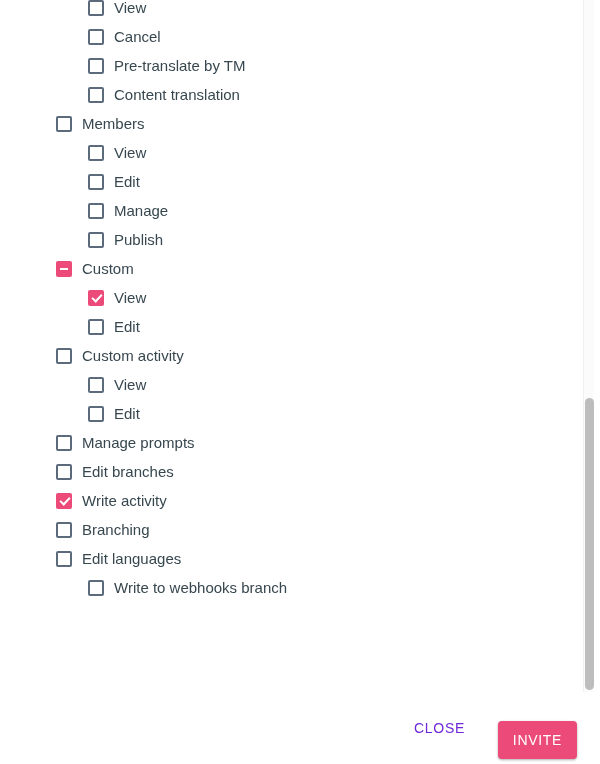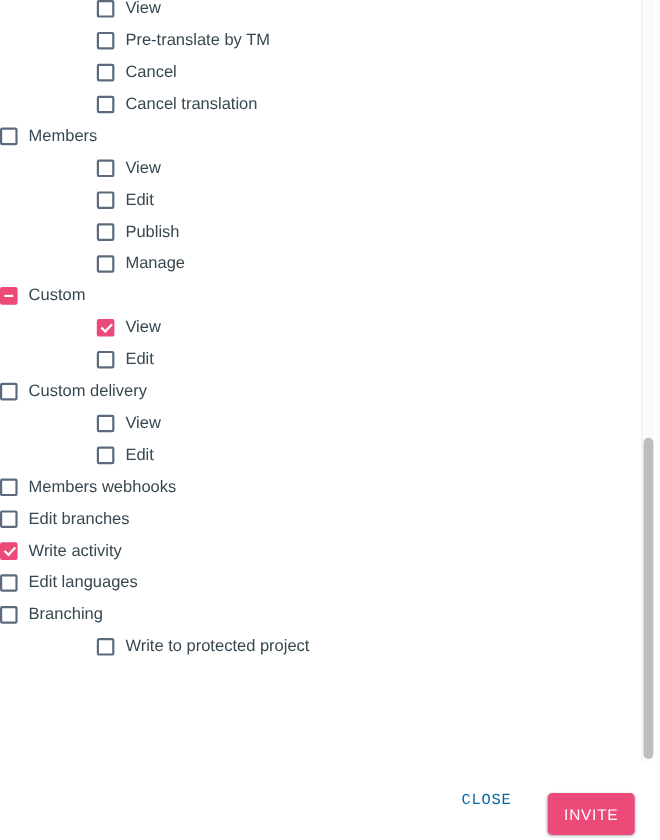--- a/index.html
+++ b/index.html
@@ -40,21 +40,21 @@
     top: -7px;
     width: 584px;
   }
 
   .perm-row {
     display: flex;
     align-items: center;
     height: 29px;
     box-sizing: border-box;
   }
-  .perm-row.lvl1 { }
+  .perm-row.lvl1 { padding-left: 56px; }
   .perm-row.lvl2 { padding-left: 88px; }
 
   
   .cb {
     width: 16px;
     height: 16px;
     box-sizing: border-box;
     border-radius: 2px;
     flex: 0 0 auto;
     position: relative;
@@ -121,24 +121,24 @@
     height: 72px;
     width: 600px;
     background: #ffffff;
     display: flex;
     align-items: center;
     justify-content: flex-end;
     padding-right: 23px;
     box-sizing: border-box;
   }
   #close-button {
-    font-family: Liberation Mono, monospace;
+    font-family: Liberation Sans, sans-serif;
     font-size: 14px;
     letter-spacing: 0.7px;
-    color: #0369a1;
+    color: #6d28d9;
     background: transparent;
     border: none;
     padding: 9px 16px;
     cursor: pointer;
     margin-right: 17px;
   }
   #invite-button {
     font-family: "Liberation Sans", sans-serif;
     font-size: 14px;
     letter-spacing: 0.7px;
@@ -160,97 +160,97 @@
 
   <div id="scrollarea">
 
     <div id="perm-list">
         <div class="perm-row lvl2">
           <span class="cb"></span>
           <span class="perm-label">View</span>
         </div>
         <div class="perm-row lvl2">
           <span class="cb"></span>
+          <span class="perm-label">Cancel</span>
+        </div>
+        <div class="perm-row lvl2">
+          <span class="cb"></span>
           <span class="perm-label">Pre-translate by TM</span>
         </div>
         <div class="perm-row lvl2">
           <span class="cb"></span>
-          <span class="perm-label">Cancel</span>
-        </div>
-        <div class="perm-row lvl2">
-          <span class="cb"></span>
-          <span class="perm-label">Cancel translation</span>
+          <span class="perm-label">Content translation</span>
         </div>
         <div class="perm-row lvl1">
           <span class="cb"></span>
           <span class="perm-label">Members</span>
         </div>
         <div class="perm-row lvl2">
           <span class="cb"></span>
           <span class="perm-label">View</span>
         </div>
         <div class="perm-row lvl2">
           <span class="cb"></span>
           <span class="perm-label">Edit</span>
         </div>
         <div class="perm-row lvl2">
           <span class="cb"></span>
+          <span class="perm-label">Manage</span>
+        </div>
+        <div class="perm-row lvl2">
+          <span class="cb"></span>
           <span class="perm-label">Publish</span>
-        </div>
-        <div class="perm-row lvl2">
-          <span class="cb"></span>
-          <span class="perm-label">Manage</span>
         </div>
         <div class="perm-row lvl1">
           <span class="cb indeterminate"></span>
           <span class="perm-label">Custom</span>
         </div>
         <div class="perm-row lvl2">
           <span class="cb checked"></span>
           <span class="perm-label">View</span>
         </div>
         <div class="perm-row lvl2">
           <span class="cb"></span>
           <span class="perm-label">Edit</span>
         </div>
         <div class="perm-row lvl1">
           <span class="cb"></span>
-          <span class="perm-label">Custom delivery</span>
+          <span class="perm-label">Custom activity</span>
         </div>
         <div class="perm-row lvl2">
           <span class="cb"></span>
           <span class="perm-label">View</span>
         </div>
         <div class="perm-row lvl2">
           <span class="cb"></span>
           <span class="perm-label">Edit</span>
         </div>
         <div class="perm-row lvl1">
           <span class="cb"></span>
-          <span class="perm-label">Members webhooks</span>
+          <span class="perm-label">Manage prompts</span>
         </div>
         <div class="perm-row lvl1">
           <span class="cb"></span>
           <span class="perm-label">Edit branches</span>
         </div>
         <div class="perm-row lvl1">
           <span class="cb checked"></span>
           <span class="perm-label">Write activity</span>
         </div>
         <div class="perm-row lvl1">
           <span class="cb"></span>
+          <span class="perm-label">Branching</span>
+        </div>
+        <div class="perm-row lvl1">
+          <span class="cb"></span>
           <span class="perm-label">Edit languages</span>
         </div>
-        <div class="perm-row lvl1">
-          <span class="cb"></span>
-          <span class="perm-label">Branching</span>
-        </div>
-        <div class="perm-row lvl2">
-          <span class="cb"></span>
-          <span class="perm-label">Write to protected project</span>
+        <div class="perm-row lvl2">
+          <span class="cb"></span>
+          <span class="perm-label">Write to webhooks branch</span>
         </div>
       </div>
 
     <div id="scrollbar-track">
       <div id="scrollbar-thumb"></div>
     </div>
 
   </div>
 
   <div id="footer">

